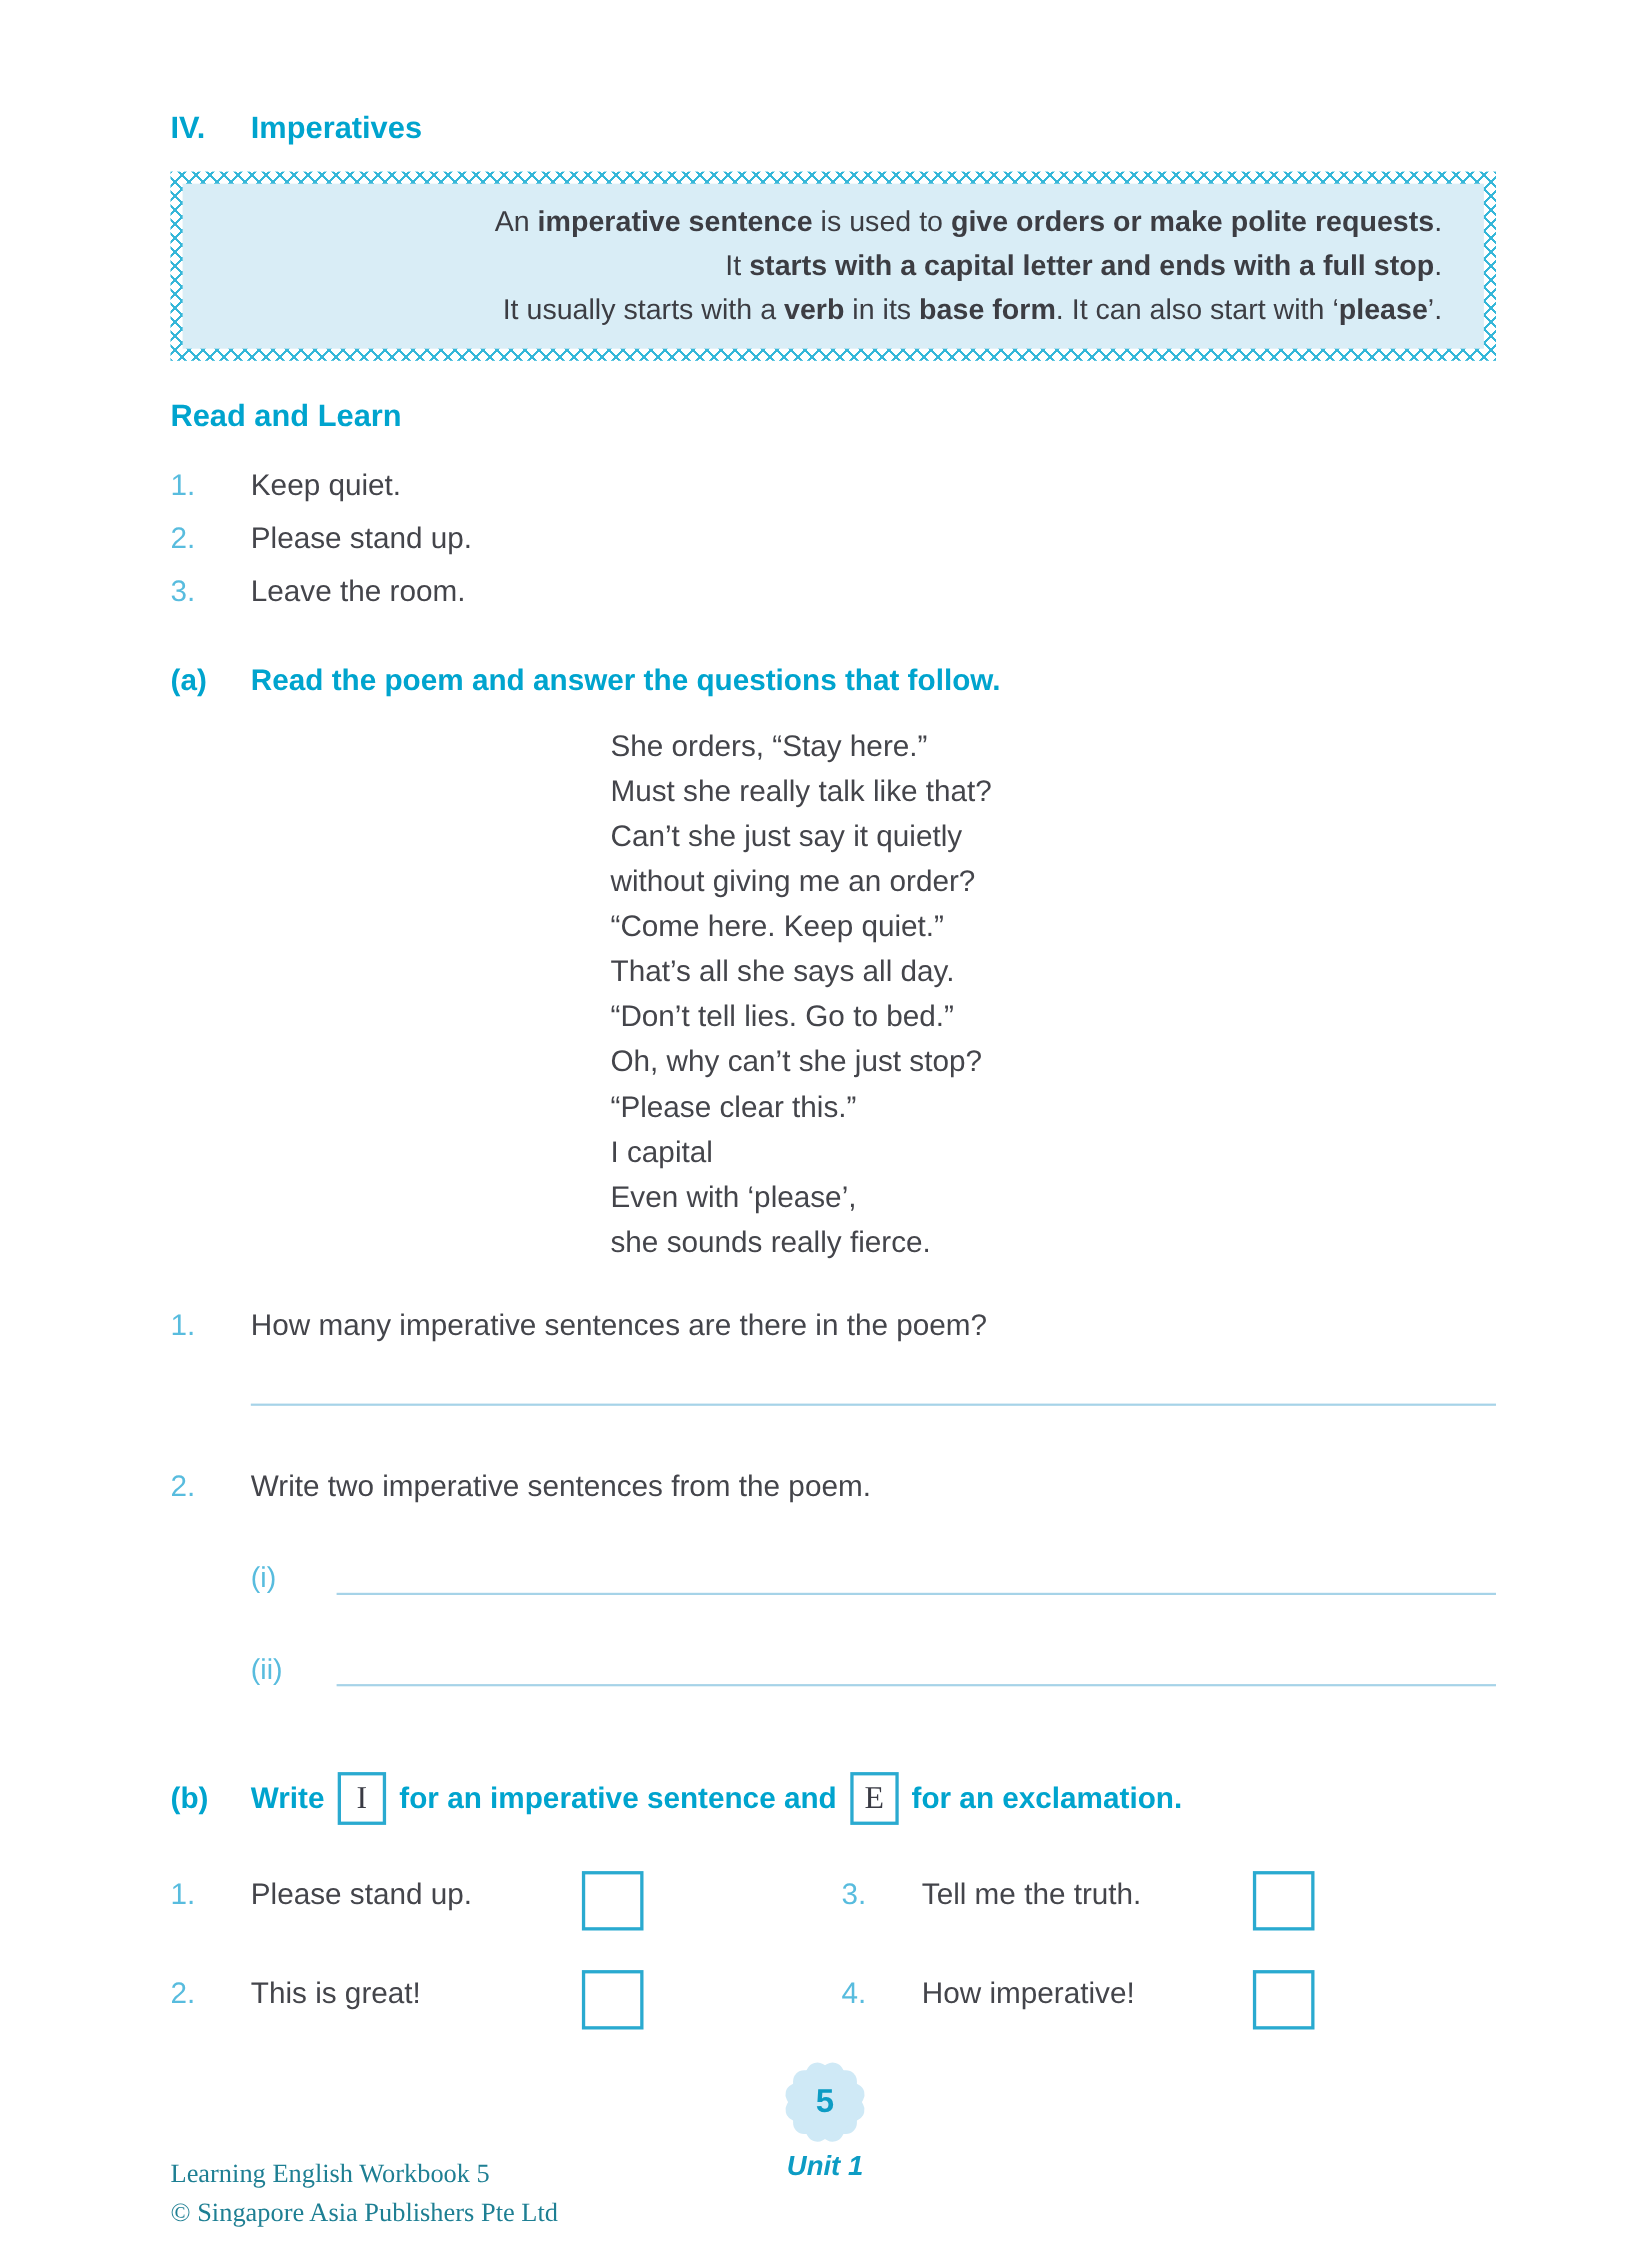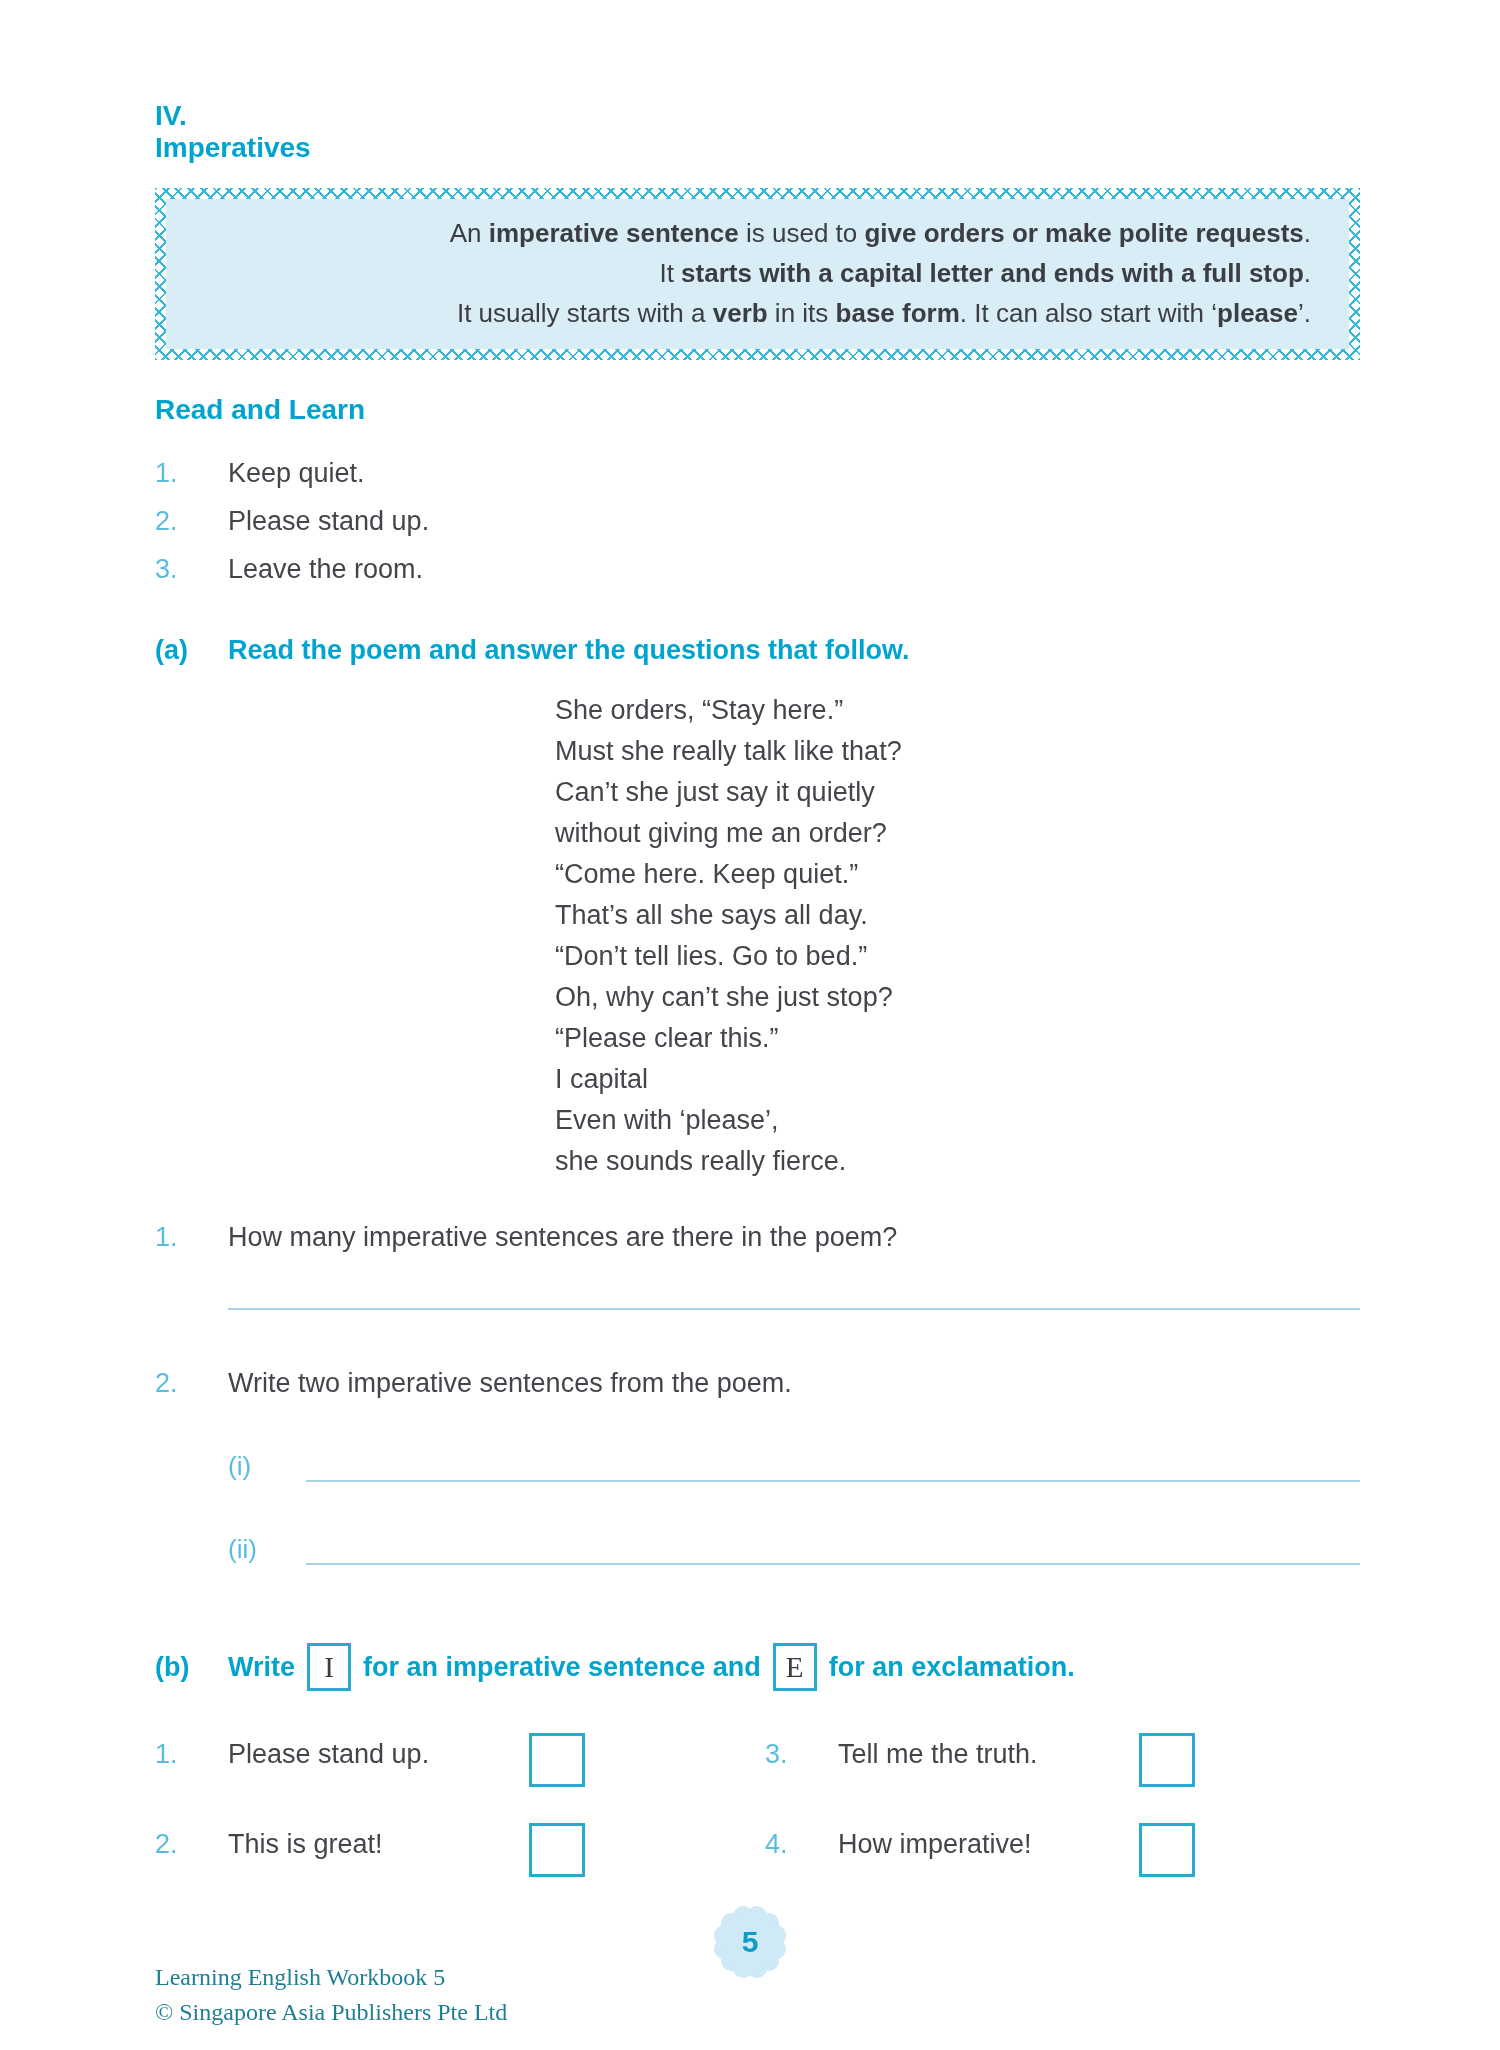--- a/index.html
+++ b/index.html
@@ -10,21 +10,21 @@
     background:#ffffff;
     font-family:"Liberation Sans", sans-serif;
     color:#44454b;
     overflow:hidden;
   }
   .content { padding:100px 140px 0 155px; }
 
   .b { font-weight:bold; }
 
   
-  .section-heading { display:flex; font-size:28px; font-weight:bold; color:#00a4ce;flex-direction:column; }
+  .section-heading { display:flex; font-size:28px; font-weight:bold; color:#00a4ce; }
   .num-col { width:73px; flex-shrink:0; }
 
   
   .lace-frame {
     margin-top:24px;
     padding:11px;
     background:
       repeating-linear-gradient(45deg,  #35b7d9 0 2px, transparent 2px 9px),
       repeating-linear-gradient(-45deg, #35b7d9 0 2px, transparent 2px 9px),
       #ffffff;
@@ -228,19 +228,20 @@
 
   </div>
 
   <div class="page-num-block">
     <div class="star">
       <i></i>
         <i class="r30"></i>
         <i class="r60"></i>
       <span class="pn">5</span>
     </div>
+    <div class="unit-label">Unit 1</div>
   </div>
 
   <div class="footer">
     <div>Learning English Workbook 5</div>
     <div>© Singapore Asia Publishers Pte Ltd</div>
   </div>
 </div>
 
 </body></html>

